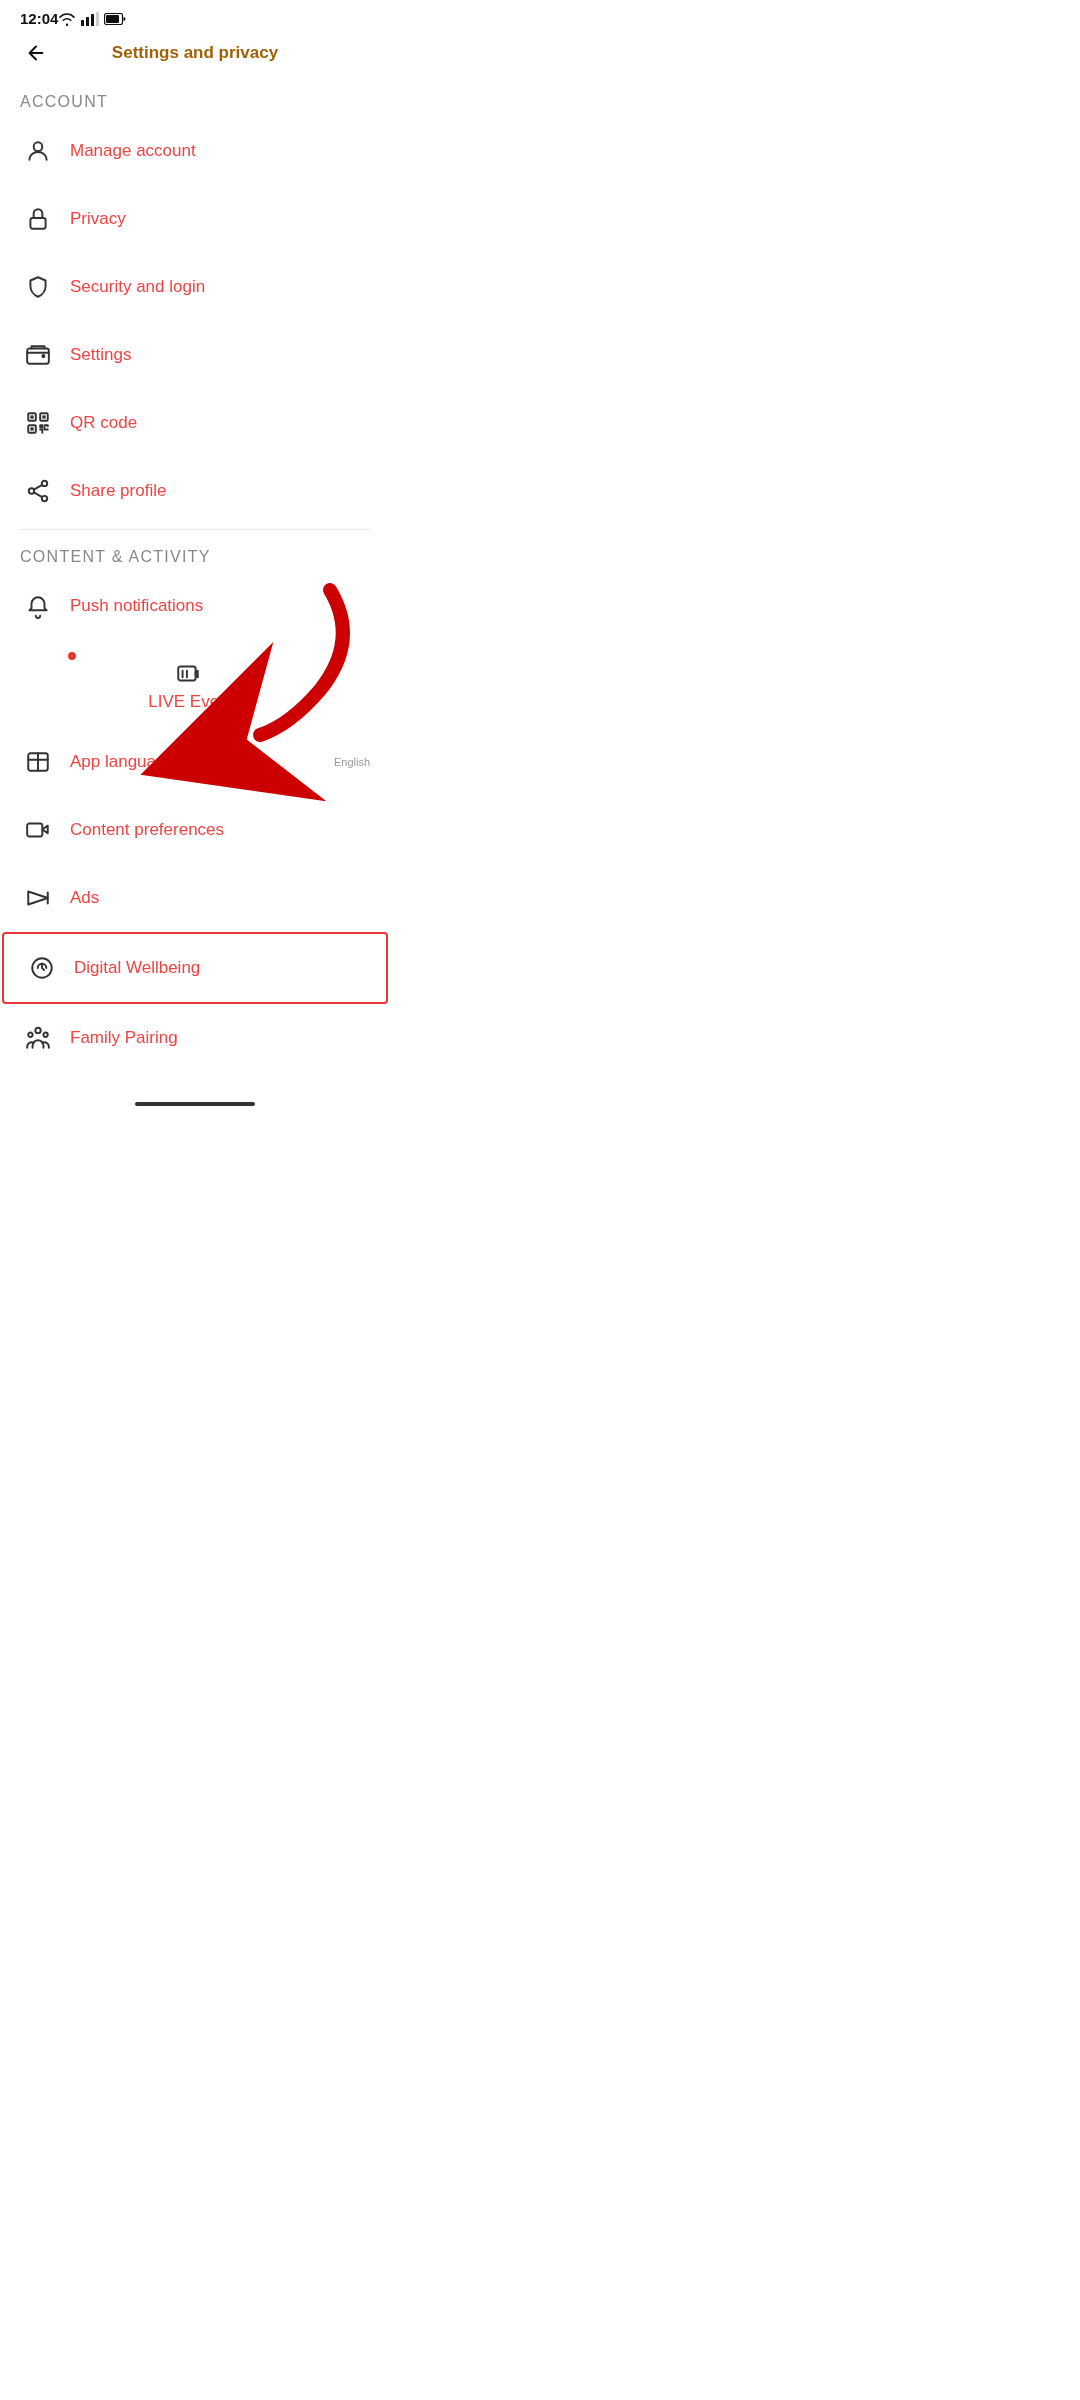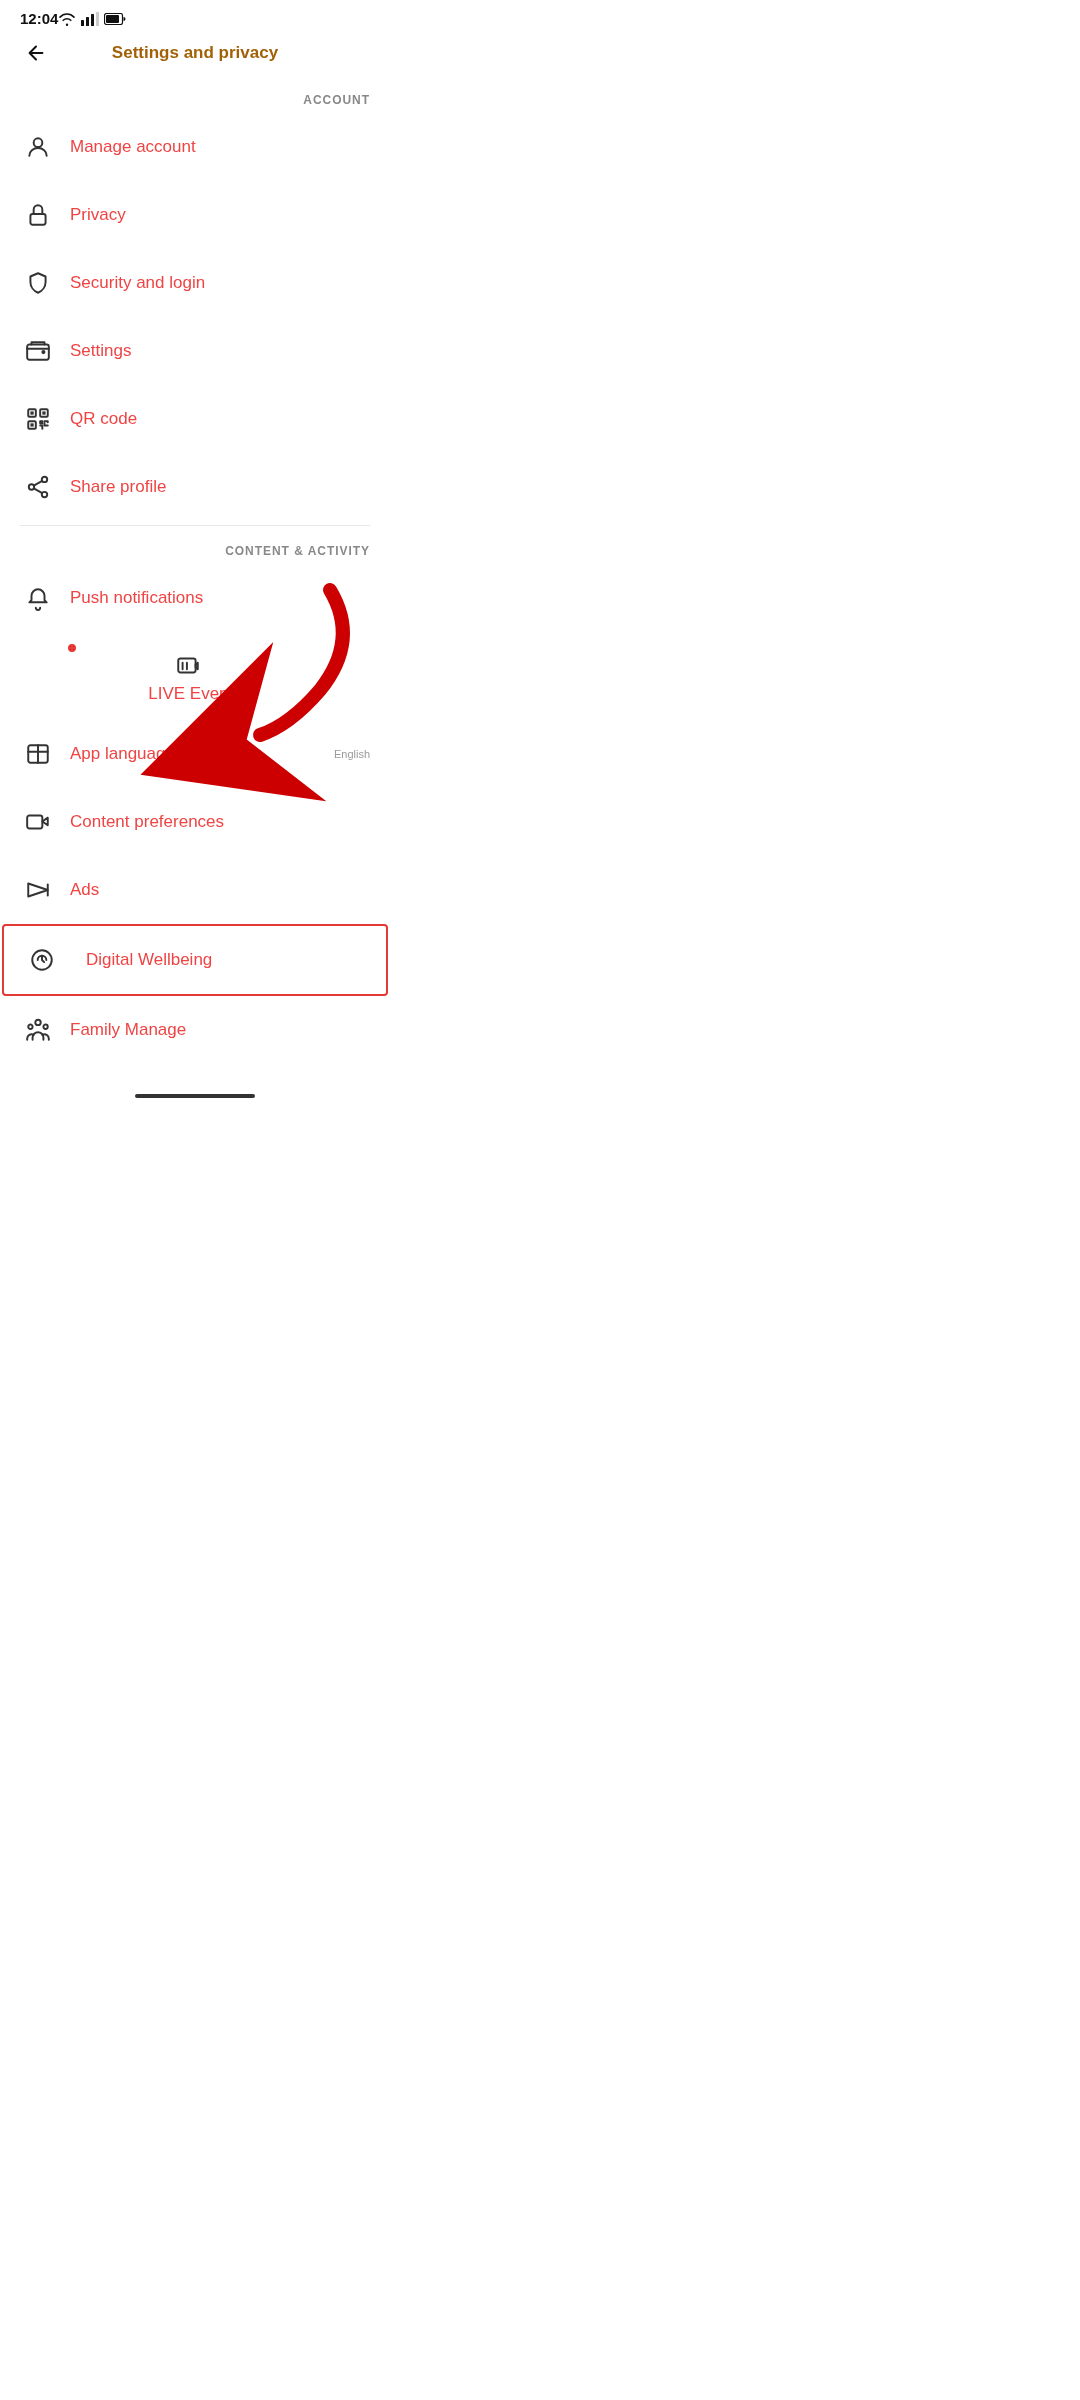--- a/index.html
+++ b/index.html
@@ -57,43 +57,41 @@
     }
 
     .header-title {
       font-size: 17px;
       font-weight: 700;
       color: #a16207;
     }
 
     
     .section-label {
-      font-size: 12px;
-      font-weight: 700;
+      font-size: 16px;
+      font-weight: 400;
       color: #888;
       letter-spacing: 0.08em;
       padding: 14px 20px 6px;
-      text-align: right;
     }
 
     
     .menu-item {
       display: flex;
       align-items: center;
       padding: 16px 20px;
       cursor: pointer;
       position: relative;
       background: #fff;
     }
 
     .menu-item.highlighted {
       border: 2.5px solid #e53935;
       border-radius: 4px;
       margin: 0 2px;
-      gap: 12px;
     }
 
     .menu-icon {
       width: 36px;
       height: 36px;
       display: flex;
       align-items: center;
       justify-content: center;
       margin-right: 14px;
       flex-shrink: 0;
@@ -318,21 +316,21 @@
   <div class="menu-icon">
     <svg viewBox="0 0 24 24">
         <circle cx="12" cy="5" r="2.5"></circle>
         <path d="M7 21v-2a5 5 0 0 1 10 0v2"></path>
         <circle cx="5" cy="9" r="2"></circle>
         <path d="M2 21v-1a4 4 0 0 1 6-3.5"></path>
         <circle cx="19" cy="9" r="2"></circle>
         <path d="M22 21v-1a4 4 0 0 0-6-3.5"></path>
       </svg>
   </div>
-  <span class="menu-label">Family Manage</span>
+  <span class="menu-label">Family Pairing</span>
 </div>
 
 <div style="position:fixed; top:0; left:0; width:390px; height:860px; pointer-events:none; z-index:200;">
   <svg width="390" height="860" viewBox="0 0 390 860" style="position:absolute;top:0;left:0;">
 
     <g transform="translate(240, 580)">
 
       <path d="M90,10 Q120,60 80,110 Q50,145 20,155" stroke="#cc0000" stroke-width="14" fill="none" stroke-linecap="round" marker-end="url(#arrowhead)"></path>
       <defs>
         <marker id="arrowhead" markerWidth="12" markerHeight="12" refX="3" refY="6" orient="auto">

